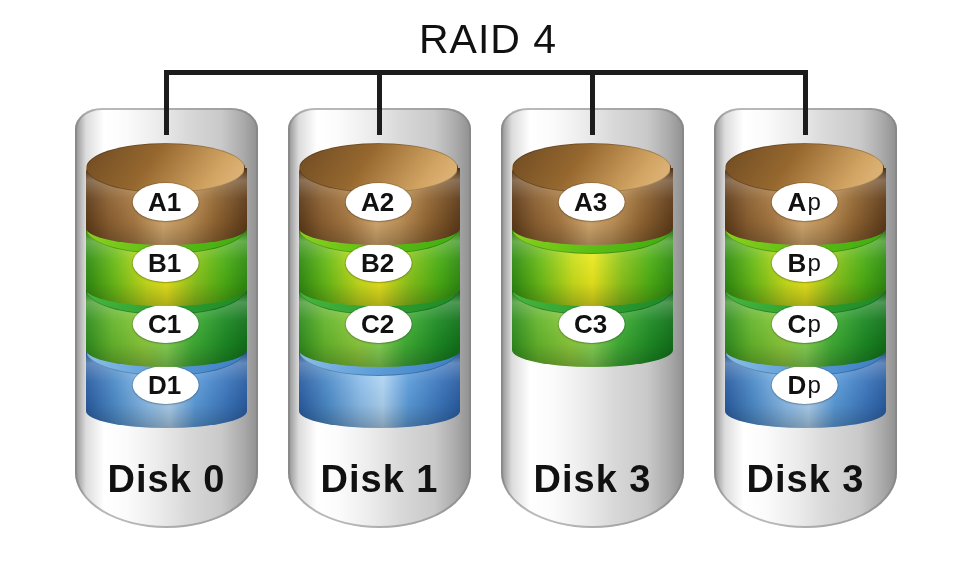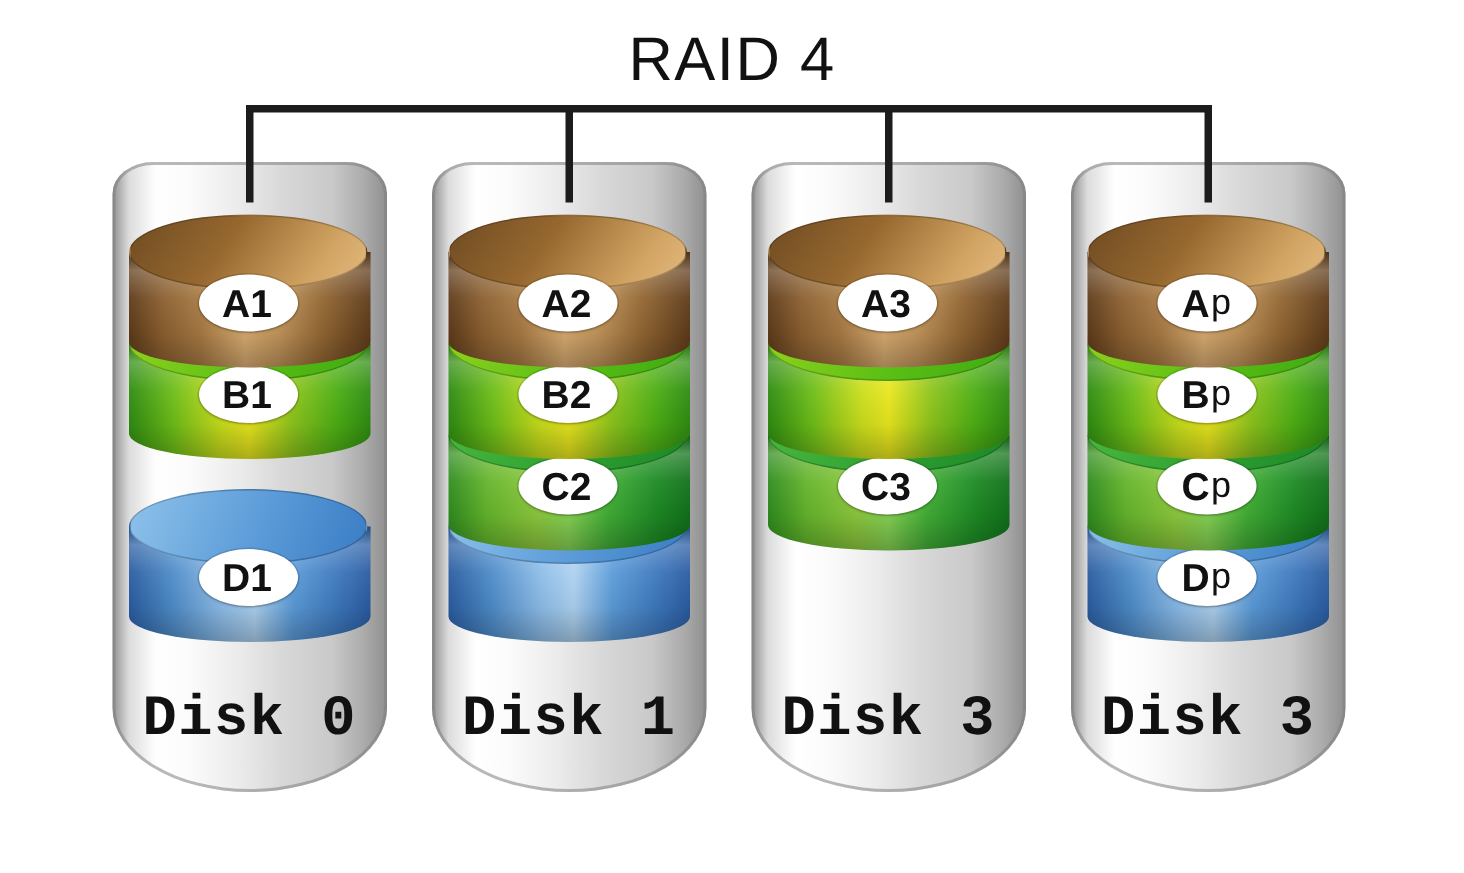--- a/index.html
+++ b/index.html
@@ -74,21 +74,21 @@
     width:66px;height:38px;border-radius:50%;background:var(--oval_bg);
     display:flex;align-items:center;justify-content:center;
     color:var(--text);font-weight:bold;font-size:26px;line-height:1;
     box-shadow:0 0 0 1px rgba(0,0,0,0.12), 0 1px 2px rgba(0,0,0,0.2);
     z-index:2;
   }
   .oval .sub{font-weight:normal;font-size:24px;margin-left:1px;}
 
   .disk-name{
     position:absolute;top:350px;left:0;width:100%;text-align:center;
-    font-size:38px;font-weight:bold;color:var(--text);z-index:5;letter-spacing:1px;font-family:Liberation Mono, monospace;
+    font-size:38px;font-weight:bold;color:var(--text);z-index:5;letter-spacing:1px;
   }
 </style>
 </head>
 <body>
 
 <div class="stage">
 
   <div class="title">RAID 4</div>
 
   <div class="bus"></div>
@@ -109,20 +109,28 @@
           </div>
       </div>
       <div class="platter row-b">
         <div class="p-body"></div>
         <div class="p-top"></div>
         <div class="oval">
             <span>B1</span>
             <span class="sub"></span>
           </div>
       </div>
+      <div class="platter row-c">
+        <div class="p-body"></div>
+        <div class="p-top"></div>
+        <div class="oval">
+            <span>C1</span>
+            <span class="sub"></span>
+          </div>
+      </div>
       <div class="platter row-d">
         <div class="p-body"></div>
         <div class="p-top"></div>
         <div class="oval">
             <span>D1</span>
             <span class="sub"></span>
           </div>
       </div>
     </div>
     <div class="disk-name">Disk 0</div>

